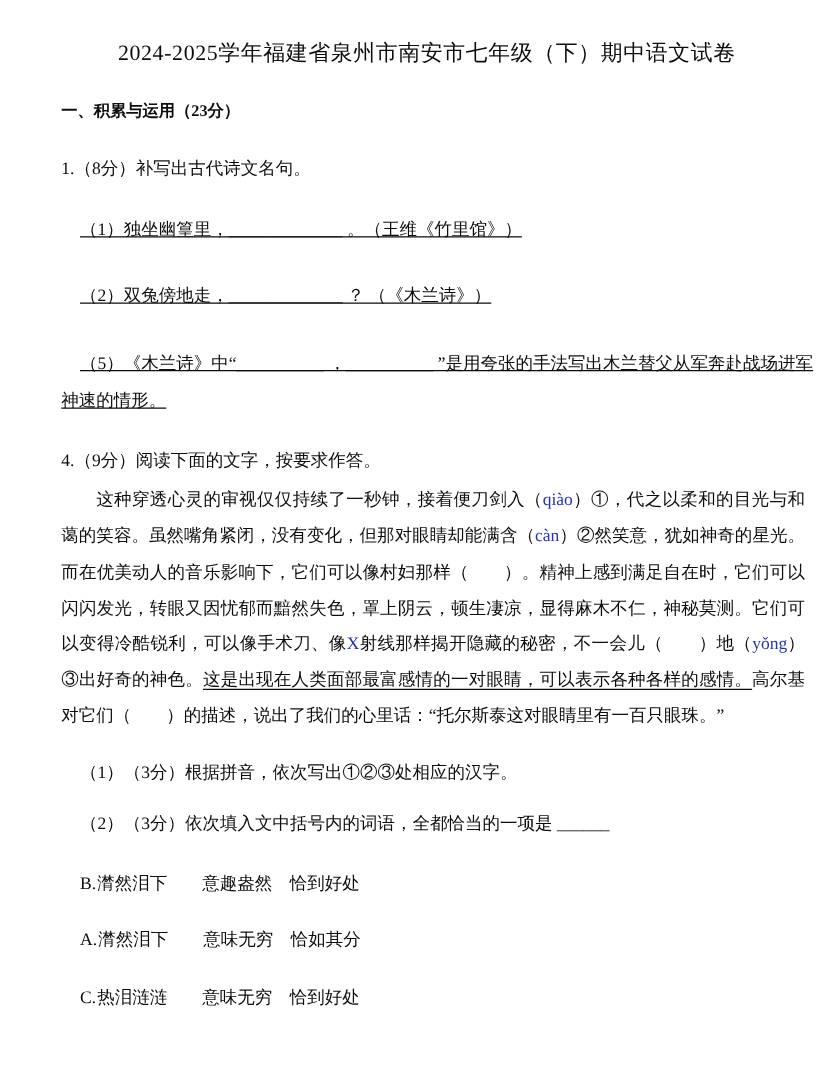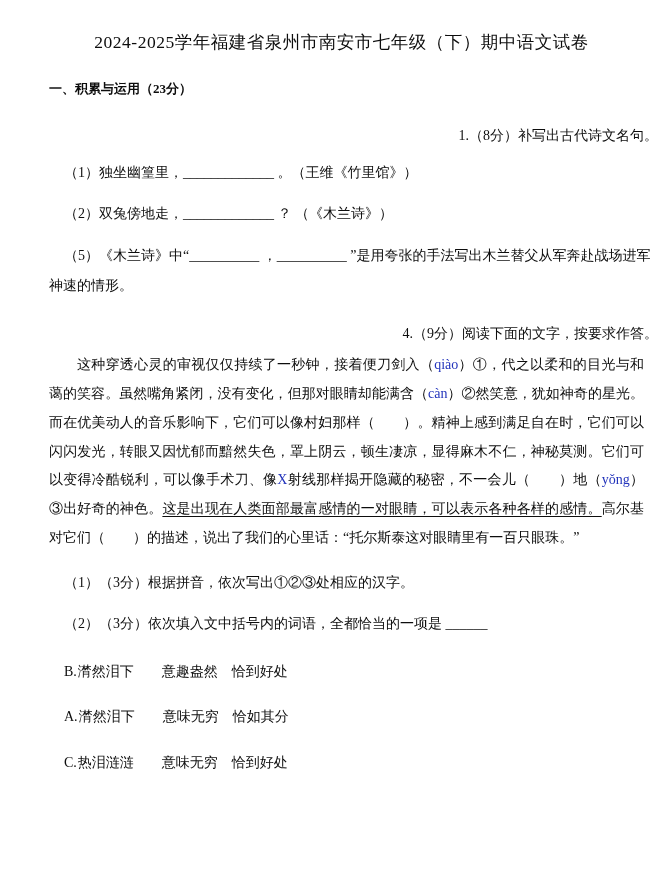--- a/index.html
+++ b/index.html
@@ -9,23 +9,23 @@
     font-family: "Liberation Serif", "DejaVu Serif", serif;
     color: #0d0d0d;
     -webkit-font-smoothing: antialiased;
   }
   .page { padding: 26px 14px 0 49px; font-size: 14px; }
   .title {
     font-size: 17.5px; font-weight: normal; text-align: center;
     margin: 4px 12px 0 -12px; letter-spacing: 0.5px;
   }
   .heading { font-weight: bold; font-size: 13px; margin-top: 26px; }
-  .stem { margin-top: 27px; line-height: 1.6; text-align: right; }
+  .stem { margin-top: 27px; line-height: 1.6; }
   .stem.q2 { margin-top: 22px; }
-  .q-item { margin-top: 11px; text-indent: 15px; line-height: 2.15; padding-right: 4px; }
+  .q-item { margin-top: 23px; text-indent: 15px; line-height: 2.15; padding-right: 4px; text-decoration: underline; }
   .passage {
     margin: 6px 0 0 0; padding-right: 14px;
     line-height: 2.06; text-indent: 2em; text-align: justify; font-family: Liberation Serif, serif;
   }
   .pinyin { color: var(--pinyin); }
   .u { text-decoration: underline; text-underline-offset: 3px; }
   .sub-q { margin-top: 19px; text-indent: 15px; line-height: 1.6; }
   .option-row { margin-top: 26px; padding-left: 15px; line-height: 1.4; }
   .opt-label { letter-spacing: 0; }
   .opt-word.w1 { margin-left: 1px; }

